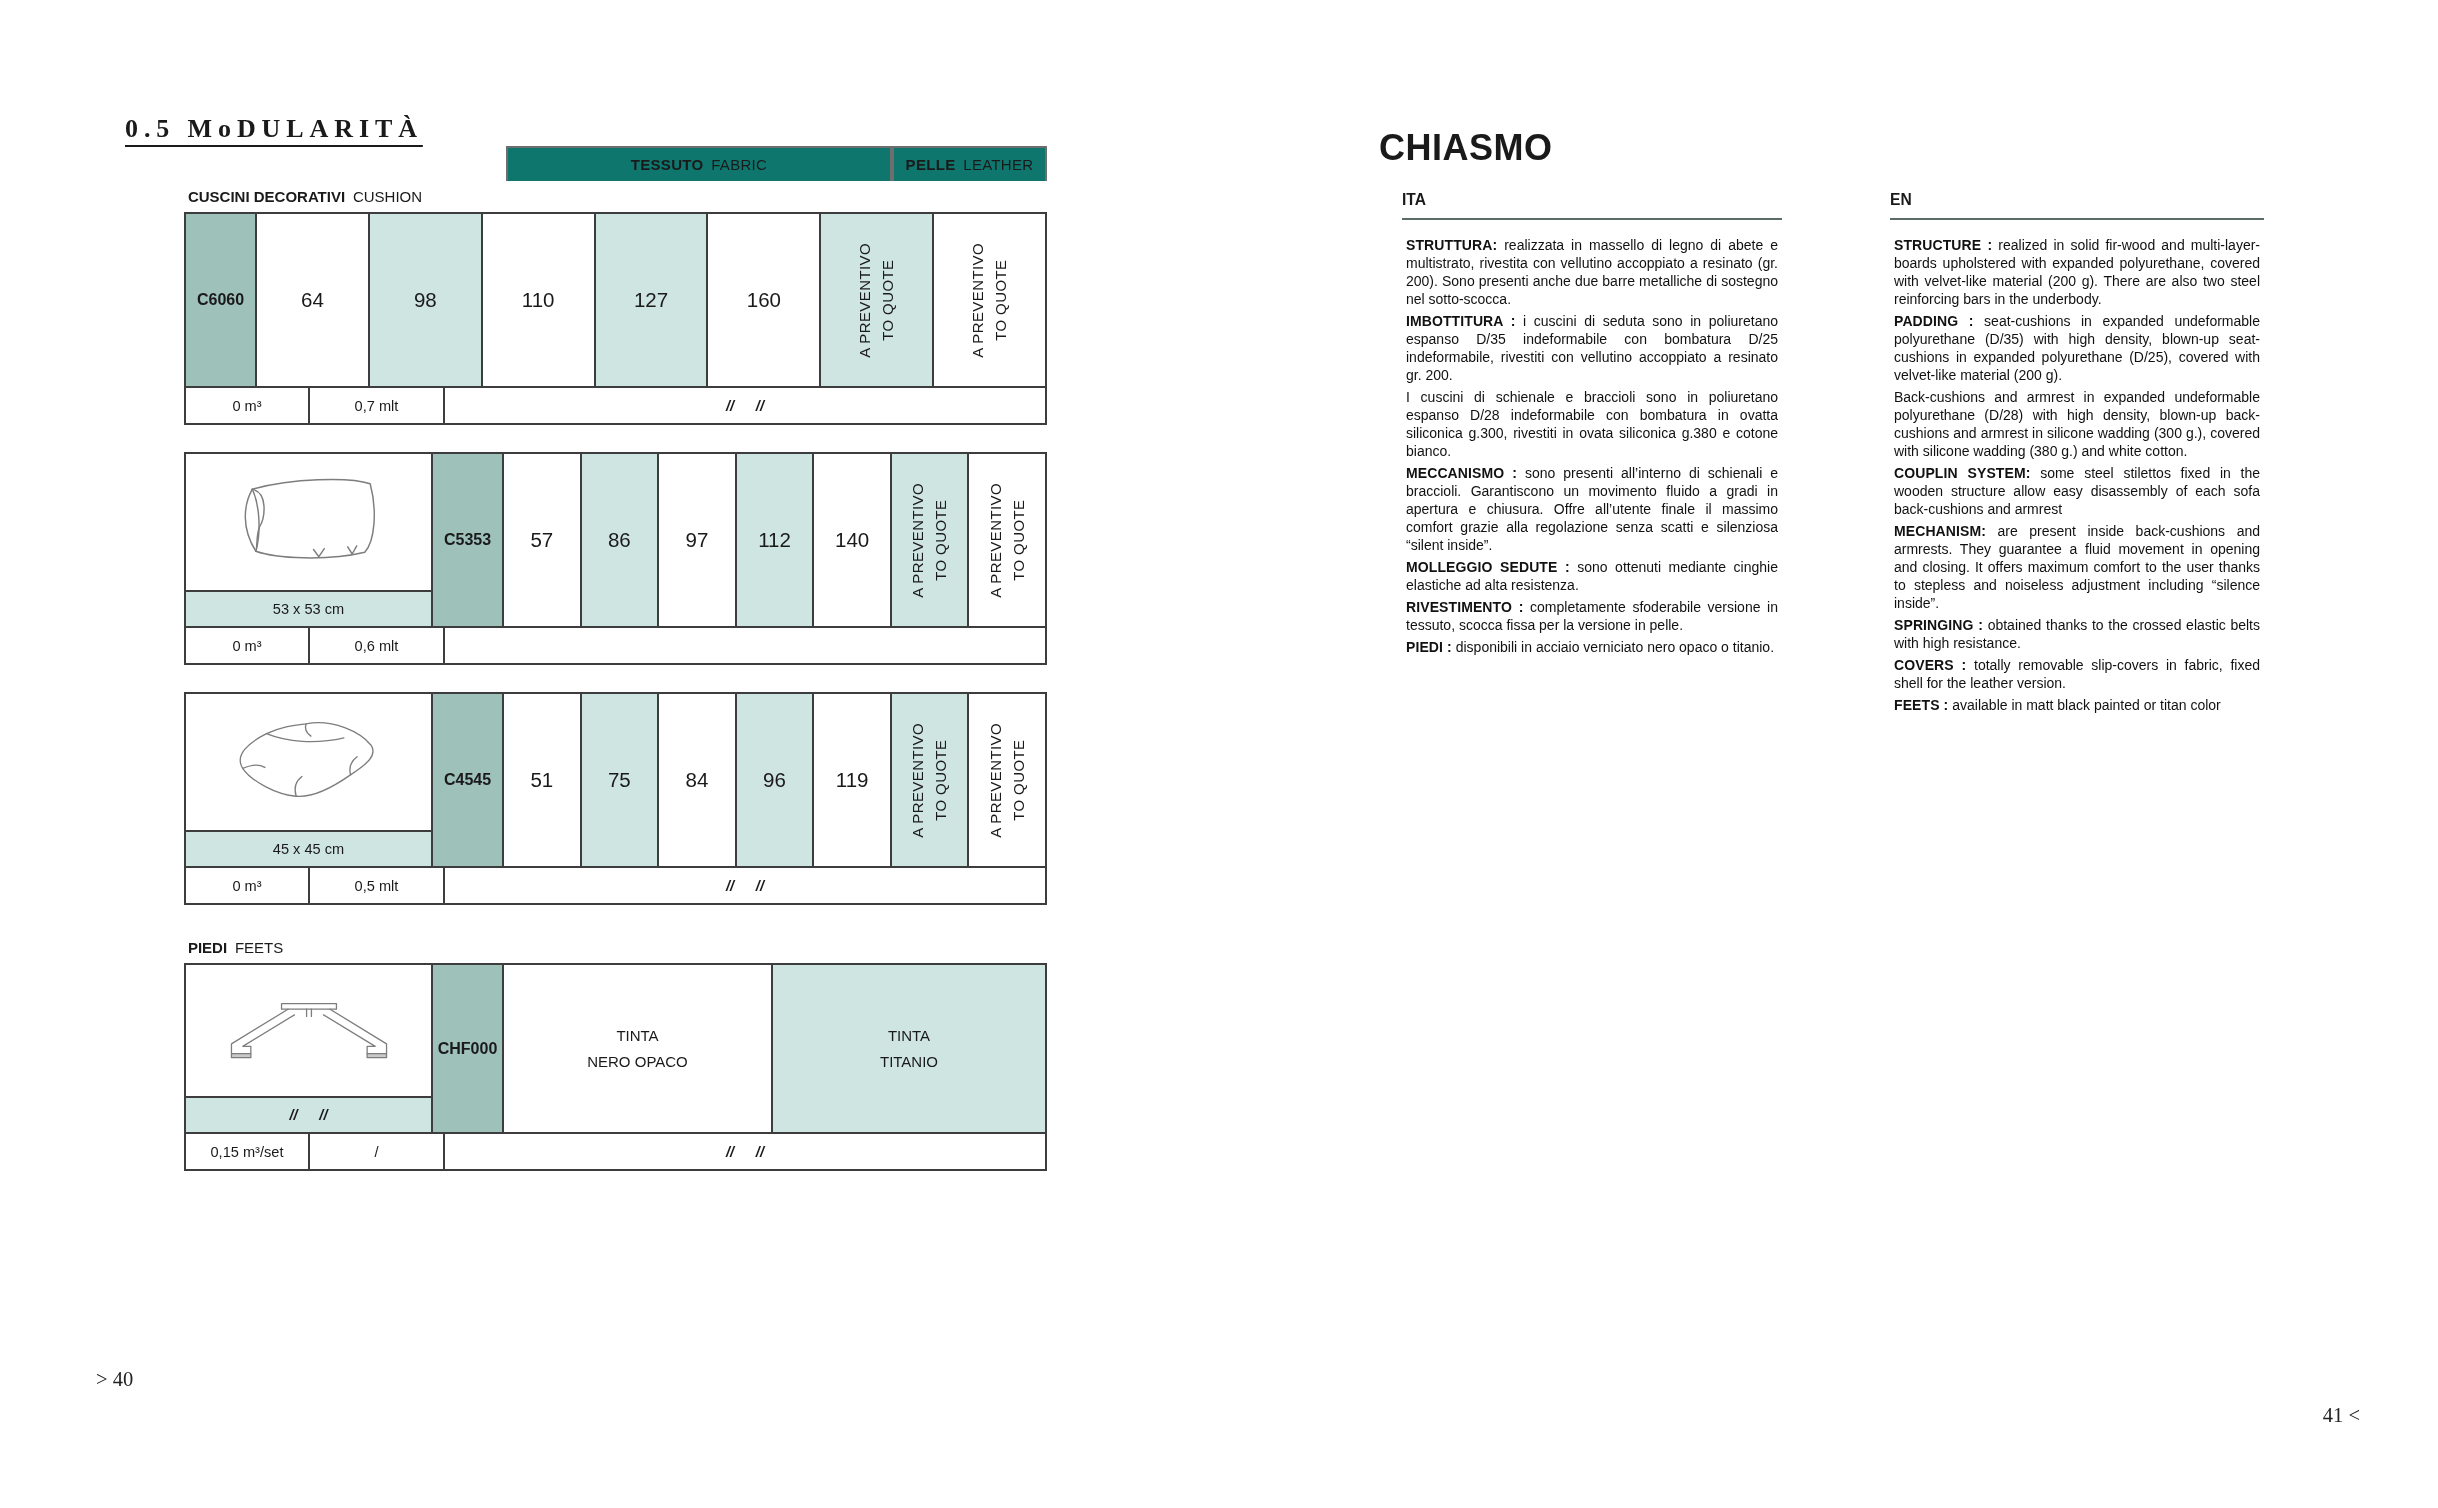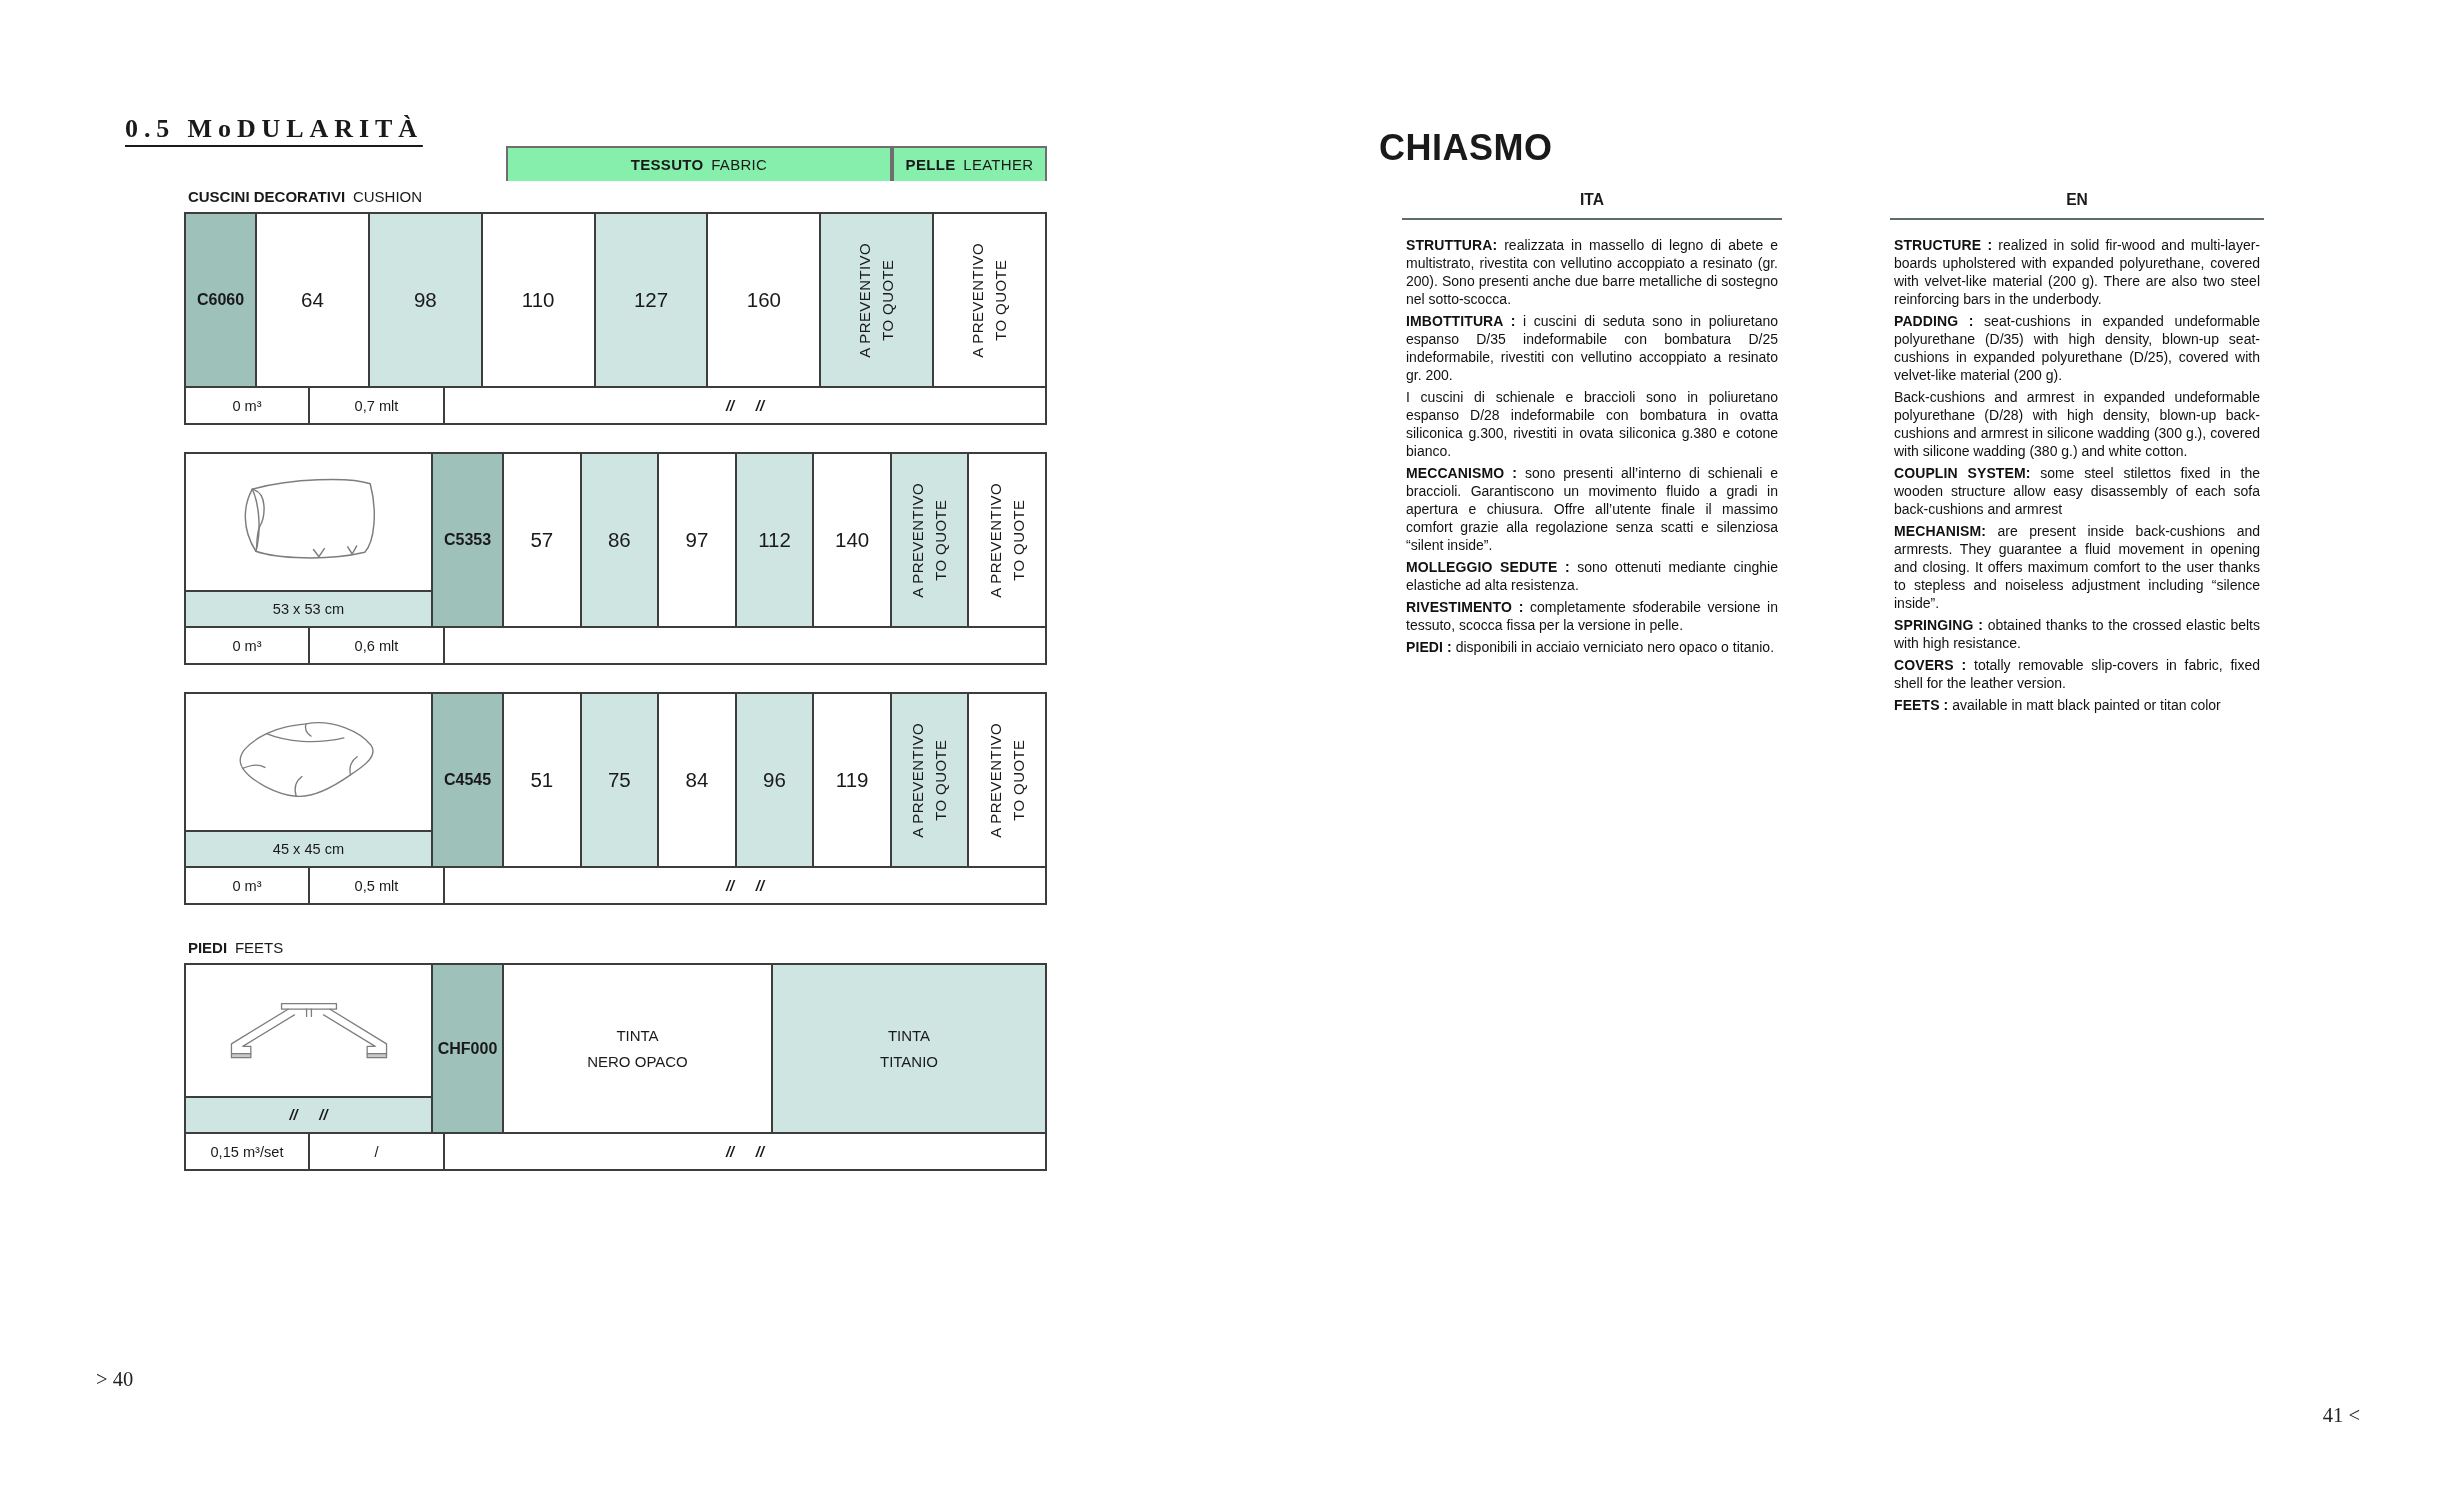--- a/index.html
+++ b/index.html
@@ -8,21 +8,21 @@
   .abs{position:absolute;}
 
   
   .doc-title{left:125px;top:90px;font-family:"Liberation Serif","DejaVu Serif",serif;
     font-size:26px;font-weight:bold;letter-spacing:5.9px;
     text-decoration:underline;text-decoration-thickness:2px;text-underline-offset:7.8px;margin-top:24px;}
 
   .tbl{left:184px;top:146px;width:863px;}
   .grp-row{display:flex;height:35px;}
   .grp-spacer{width:322px;}
-  .grp-box{box-sizing:border-box;border:2px solid #6e6e6e;border-bottom:none;background:#86efac;
+  .grp-box{box-sizing:border-box;border:2px solid #6e6e6e;border-bottom:none;background:#0f766e;
     display:flex;align-items:center;justify-content:center;font-size:15px;letter-spacing:0.3px;}
   .grp-box b{margin-right:7.8px;}
   .hdr-row{display:flex;height:53px;}
   .article-hdr{box-sizing:border-box;width:249px;border:2px solid #3d3d3d;background:#fff;
     display:flex;align-items:center;justify-content:center;font-size:15px;}
   .article-hdr b{margin-right:7.8px;}
   .hdr-right{box-sizing:border-box;flex:1;display:flex;gap:2.9px;background:#fff;
     border:2px solid #3d3d3d;border-left:none;}
   .code-hdr{box-sizing:border-box;width:71px;background:#9ec1ba;display:flex;align-items:center;
     justify-content:center;font-weight:bold;font-size:15px;}
@@ -59,21 +59,21 @@
     align-items:center;justify-content:center;}
   .f2{box-sizing:border-box;width:135px;border-right:2px solid #3d3d3d;display:flex;
     align-items:center;justify-content:center;}
   .f3{flex:1;display:flex;align-items:center;justify-content:center;}
   .slashes{font-style:italic;font-weight:bold;word-spacing:6.8px;white-space:pre;}
   .sketch{stroke:#7d7d7d;fill:none;stroke-width:1.6;stroke-linejoin:round;stroke-linecap:round;}
 
   
   .product-title{left:1379px;top:127px;font-size:36px;font-weight:bold;letter-spacing:0.5px;}
   .lang-col{top:191px;}
-  .lang-head{font-size:15.6px;font-weight:bold;text-align:center;height:27px;}
+  .lang-head{font-size:15.6px;font-weight:bold;text-align:left;height:27px;}
   .lang-rule{height:2px;background:#5c6d69;margin-bottom:15.6px;}
   .col-ita{left:1402px;width:380px;}
   .col-en{left:1890px;width:374px;}
   .para{margin:4px;font-size:14px;line-height:18px;text-align:justify;color:#111;}
   .para b{letter-spacing:0.1px;}
 
   .pagenum{font-family:"Liberation Serif","DejaVu Serif",serif;font-size:20.5px;color:#222;}
   .pn-left{left:96px;top:1368px;}
   .pn-right{left:2272px;top:1404px;width:88px;text-align:right;}
 </style>

